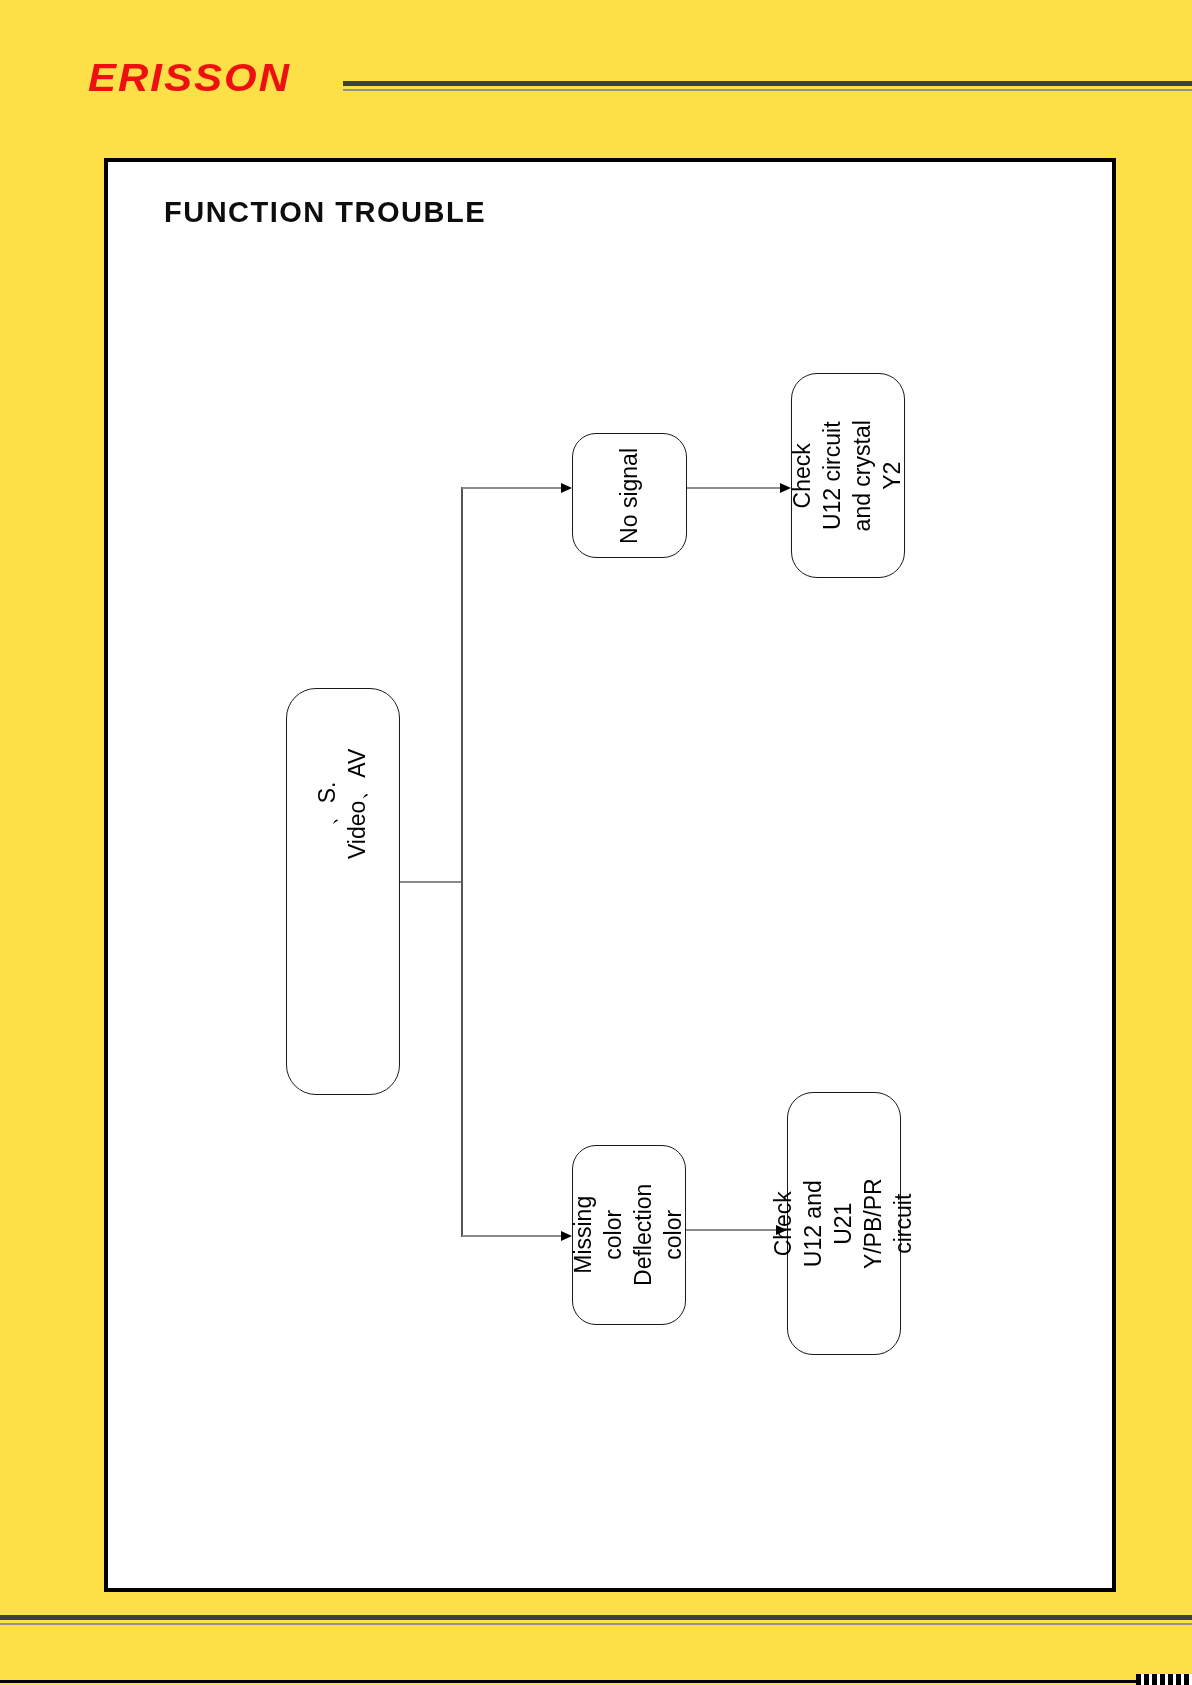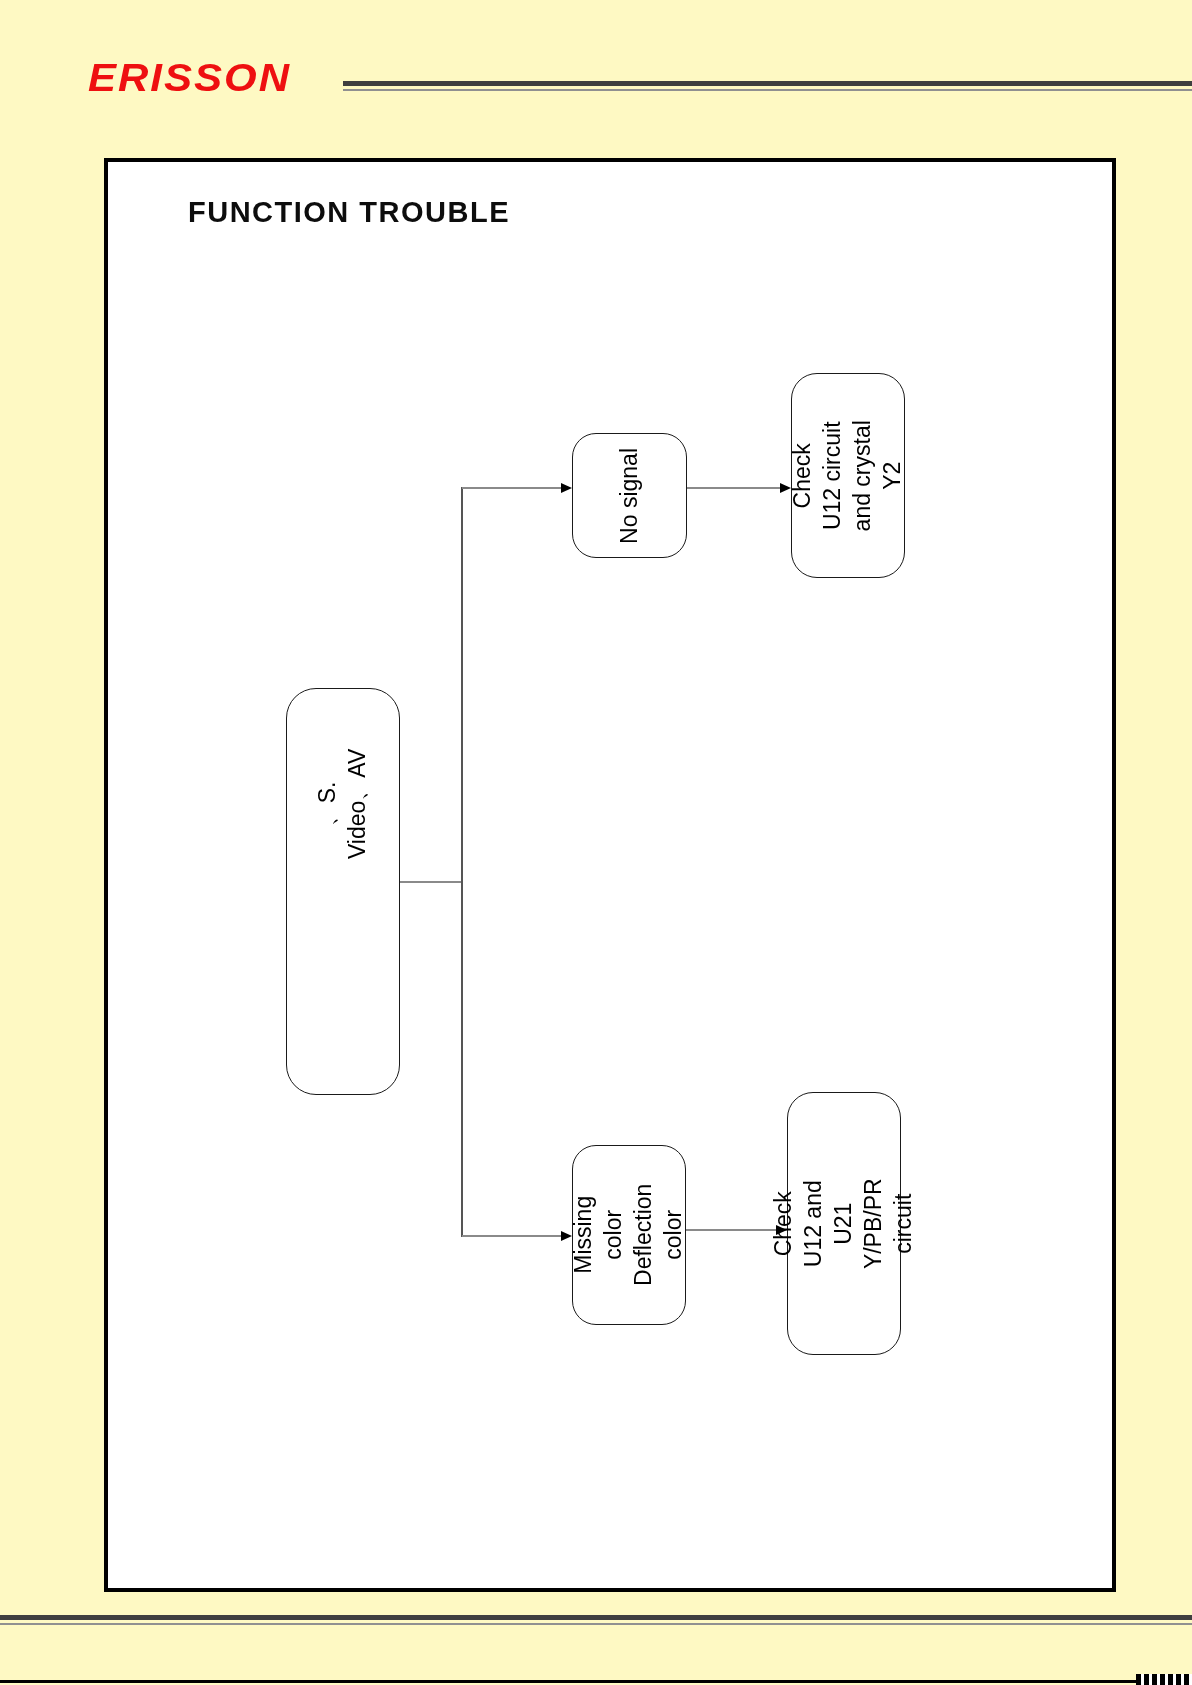--- a/index.html
+++ b/index.html
@@ -1,40 +1,40 @@
 <!DOCTYPE html>
 <html><head>
 <meta charset="utf-8">
 <style>
   html,body{margin:0;padding:0;background:#ffffff;}
   .page{
     position:relative;
     width:1192px;height:1685px;
-    background:#fef9c3;
+    background:#fde047;
     font-family:"Liberation Sans", sans-serif;
     overflow:hidden;
   }
   
   .logo{
     position:absolute;left:88px;top:56px;
     font-size:42px;font-weight:bold;font-style:italic;
     letter-spacing:2px;color:#ee1010;
     transform:scaleY(0.92);transform-origin:left top;
   }
   .hdr-rule-thick{position:absolute;left:343px;top:81px;right:0;height:5px;background:#3f3f3f;}
   .hdr-rule-thin{position:absolute;left:343px;top:89px;right:0;height:2px;background:#909090;}
   
   .main-box{
     position:absolute;left:104px;top:158px;
     width:1012px;height:1434px;
     border:4px solid #000;box-sizing:border-box;
     background:#fff;
   }
   .title{
-    position:absolute;left:188px;top:196px;margin:0;
+    position:absolute;left:164px;top:196px;margin:0;
     font-size:29px;font-weight:bold;letter-spacing:1.5px;color:#0d0d0d;
   }
   
   .node{
     position:absolute;background:#fff;
     border:1.5px solid #1a1a1a;box-sizing:border-box;
     display:flex;align-items:center;justify-content:center;
   }
   .node-label{
     transform:rotate(-90deg);

